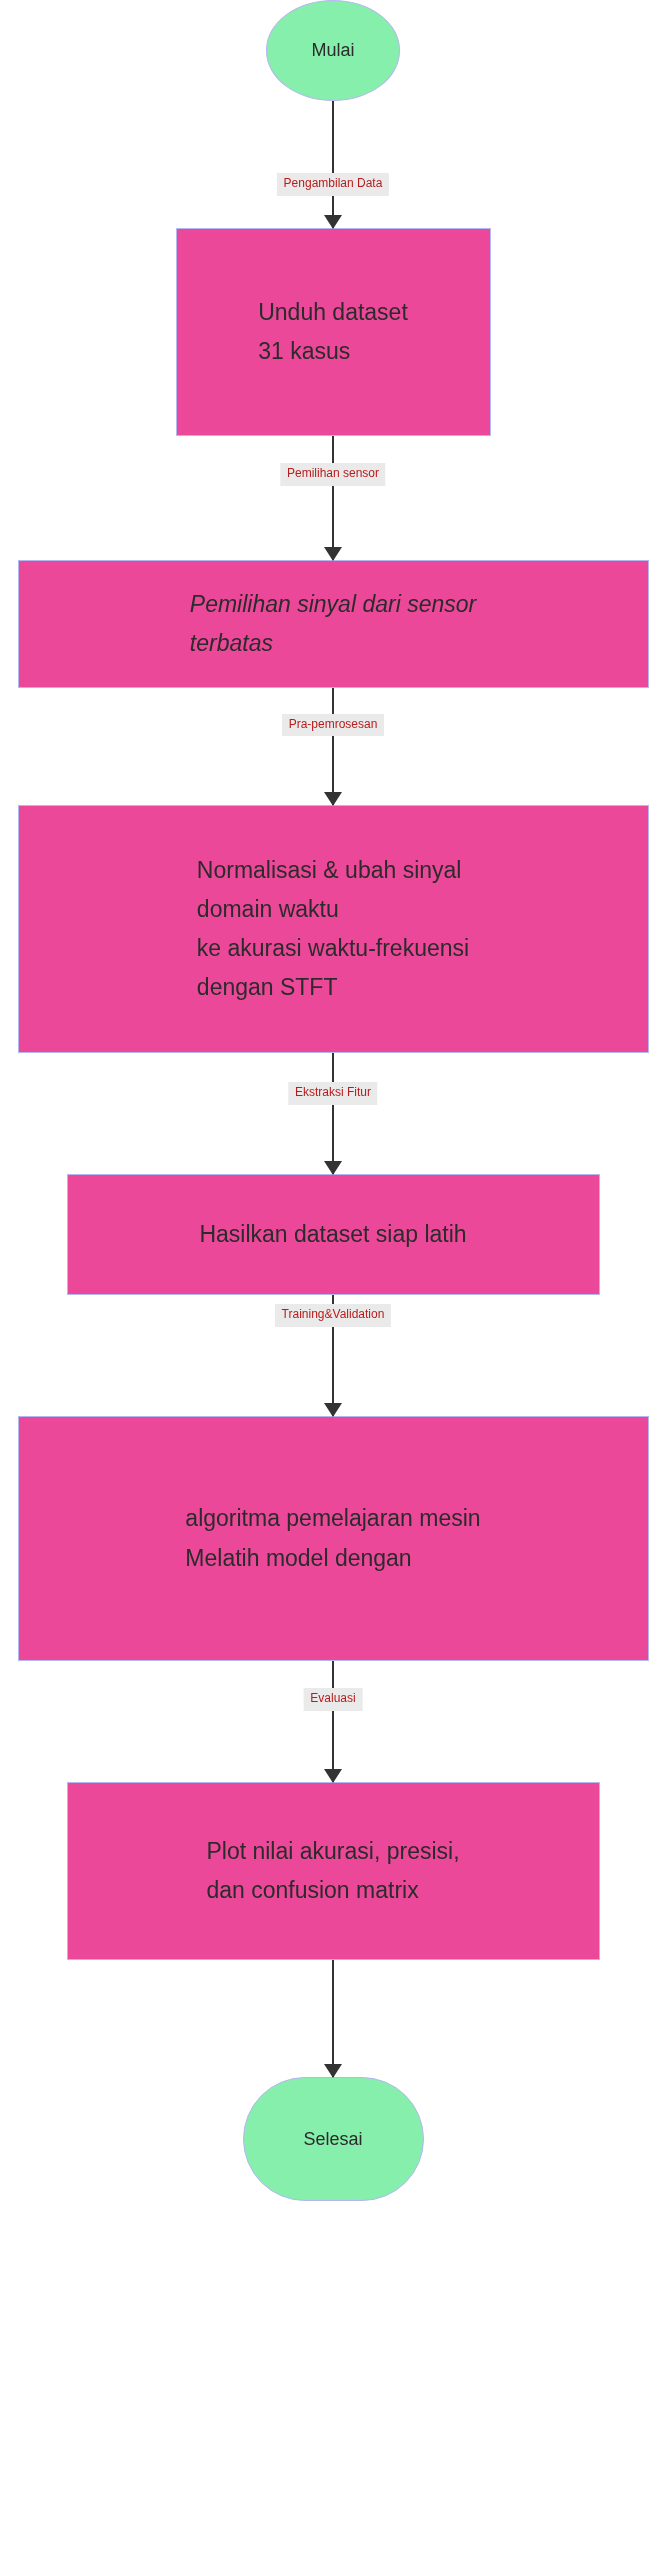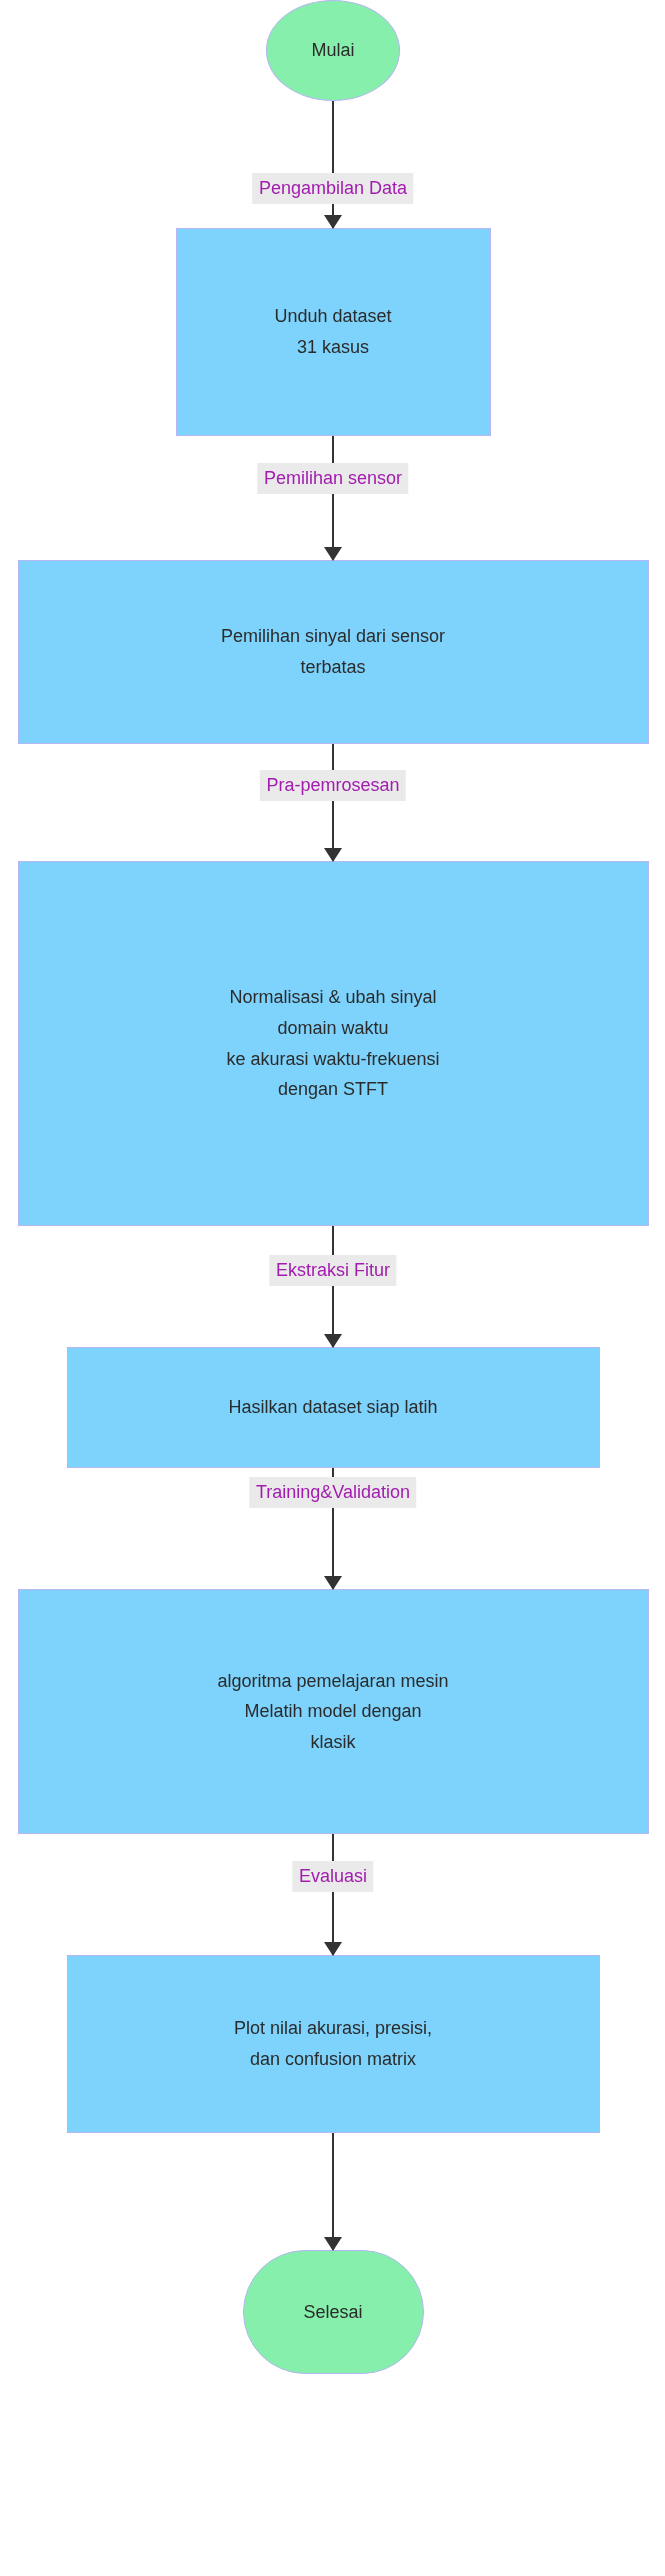--- a/index.html
+++ b/index.html
@@ -51,37 +51,36 @@
     border-radius: 67px / 50px;
   }
   .node-terminal.end {
     width: 181px;
     height: 124px;
     border-radius: 62px;
   }
 
   
   .node-process {
-    background: #7dd3fc;
+    background: #ec4899;
     border: 1.3px solid #b6b6f2;
     color: #2b2b2b;
     display: flex;
     align-items: center;
     justify-content: center;
-    text-align: center;
     box-sizing: border-box;
-    font-size: 18px;
+    font-size: 23px;
     line-height: 1.7;
     padding: 6.7px 10.7px;
   }
   .node-process .txt { display: block; }
 
   .w-sm  { width: 315px; height: 208px; }
-  .w-lg  { width: 631px; height: 184px; }
-  .w-xl  { width: 631px; height: 365px; }
+  .w-lg  { width: 631px; height: 128px; font-style: italic; }
+  .w-xl  { width: 631px; height: 248px; }
   .w-md  { width: 533px; height: 121px; }
   .w-ml  { width: 631px; height: 245px; }
   .w-mm  { width: 533px; height: 178px; }
 
   
   .edge {
     position: relative;
     width: 1.3px;
     background: transparent;
     display: flex;
@@ -106,22 +105,22 @@
     height: 0;
     border-left: 9.4px solid transparent;
     border-right: 9.4px solid transparent;
     border-top: 14.8px solid #333333;
   }
   .edge .edge-label {
     position: absolute;
     left: 50%;
     transform: translateX(-50%);
     background: #eaeaea;
-    color: #a21caf;
-    font-size: 18px;
+    color: #b91c1c;
+    font-size: 12px;
     line-height: 1.45;
     padding: 2px 6.7px 3.4px 6.7px;
     white-space: nowrap;
   }
 
   
   .e1 { height: 127px; }
   .e1 .edge-label { top: 72px; }
 
   .e2 { height: 124px; }
@@ -207,21 +206,20 @@
     <div class="edge e5">
       <span class="line"></span>
       <span class="edge-label">Training&amp;Validation</span>
       <span class="arrowhead"></span>
     </div>
 
     <div class="node-process w-ml">
       <span>
         <span class="txt">algoritma pemelajaran mesin</span>
         <span class="txt">Melatih model dengan</span>
-        <span class="txt">klasik</span>
       </span>
     </div>
 
     <div class="edge e6">
       <span class="line"></span>
       <span class="edge-label">Evaluasi</span>
       <span class="arrowhead"></span>
     </div>
 
     <div class="node-process w-mm">

